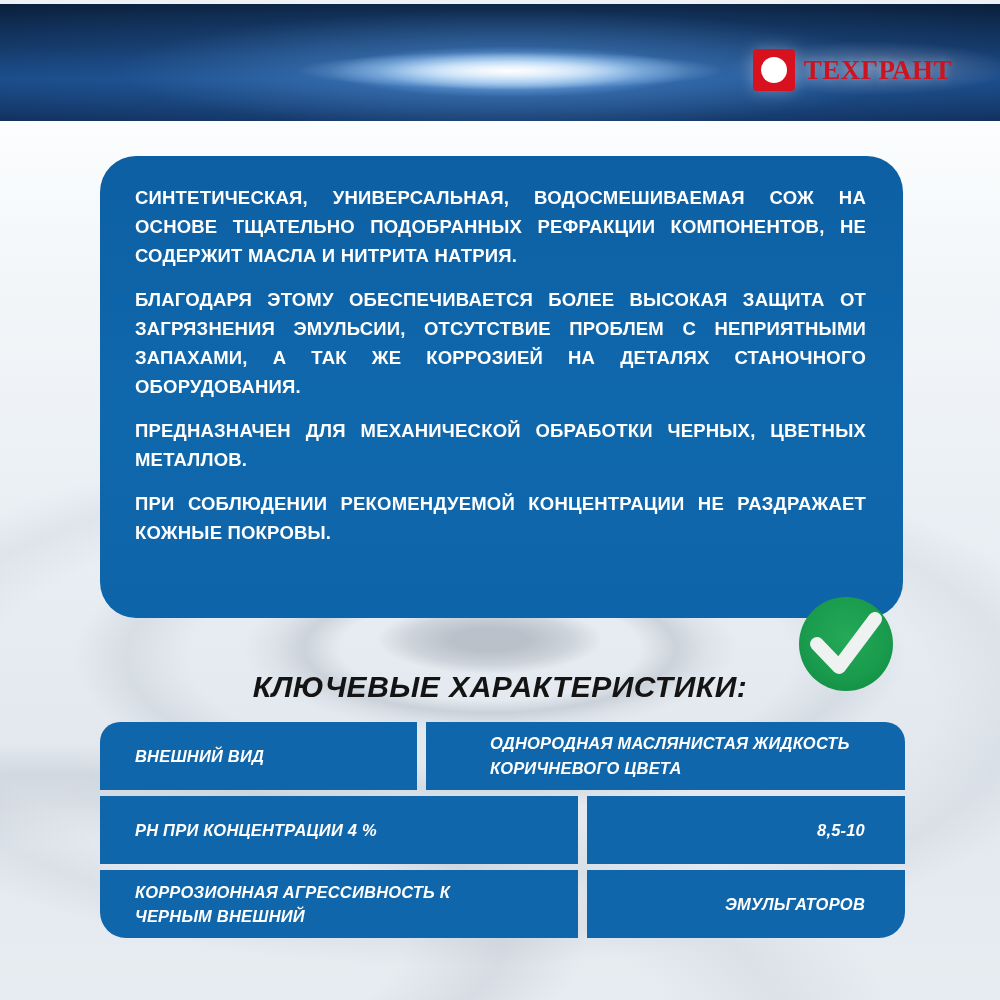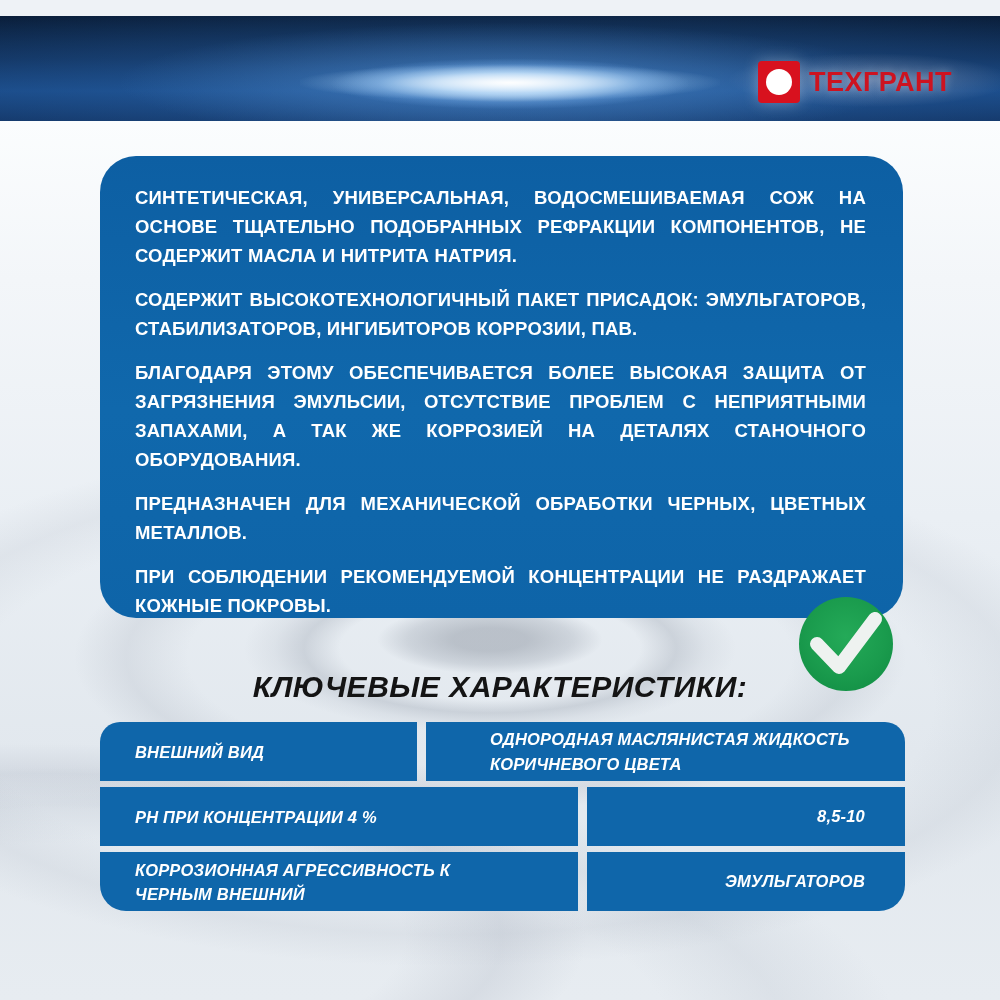--- a/index.html
+++ b/index.html
@@ -3,27 +3,28 @@
 <meta charset="utf-8">
 <style>
   html,body{margin:0;padding:0;background:#cfd6de;}
   .frame{
     position:relative; width:1000px; height:1000px; overflow:hidden;
     font-family:"Liberation Sans", sans-serif;
     background:#eef2f6;
   }
   
   .hdr{
-    position:absolute; left:0; top:16px; width:1000px; height:121px;
+    position:absolute; left:0; top:4px; width:1000px; height:121px;
     background:
       radial-gradient(ellipse 240px 34px at 51% 56%, rgba(255,255,255,.95) 0%, rgba(205,230,252,.75) 30%, rgba(120,175,235,.35) 55%, rgba(0,0,0,0) 75%),
       radial-gradient(ellipse 560px 86px at 51% 55%, rgba(90,150,215,.55) 0%, rgba(0,0,0,0) 70%),
       radial-gradient(ellipse 190px 36px at 87% 53%, rgba(255,238,238,.30) 0%, rgba(0,0,0,0) 75%),
       radial-gradient(ellipse 1100px 120px at 50% 58%, rgba(45,105,175,.60) 0%, rgba(0,0,0,0) 85%),
       linear-gradient(180deg,#071830 0%,#0d2a52 35%,#16447f 62%,#0b2248 100%);
+    font-family: Liberation Serif, serif;
   }
   .flare{
     position:absolute; left:30%; top:40%; width:42%; height:30%;
     background:radial-gradient(ellipse at center, rgba(255,255,255,.9) 0%, rgba(190,225,255,.45) 40%, rgba(0,0,0,0) 72%);
   }
   .logo{position:absolute; top:45px; right:48px; display:flex; align-items:center; gap:9px;}
   .logo-mark{
     width:42px; height:42px; background:#d8111e; border-radius:4px;
     display:flex; align-items:center; justify-content:center;
     box-shadow:0 0 16px rgba(255,255,255,.30);
@@ -66,21 +67,21 @@
 
   
   .section-title{
     position:absolute; left:0; top:549px; width:100%; margin:0;
     text-align:center; font-size:30px; font-weight:bold; font-style:italic;
     color:#141414; letter-spacing:.5px;
   }
 
   
   .char-table{position:absolute; left:100px; top:601px; width:805px;}
-  .crow{display:flex; gap:9px; margin-bottom:6px; height:59px;justify-content:center;}
+  .crow{display:flex; gap:9px; margin-bottom:6px; height:68px;justify-content:center;}
   .cell{
     background:#0f66aa; color:#ffffff; font-weight:bold; font-style:italic;
     font-size:16.5px; letter-spacing:.2px;
     display:flex; align-items:center; border-radius:0; box-sizing:border-box;
   }
   .cell-label{width:478px; padding-left:35px; padding-right:16px; line-height:24px;}
   .cell-value{flex:1; justify-content:flex-end; text-align:right; padding-right:40px;}
   .crow--r0 .cell-label{width:317px;}
   .crow--r0 .cell-value{justify-content:flex-start; text-align:left; padding-left:64px; padding-right:14px; line-height:25px;}
   .crow--r0 .cell-label{border-top-left-radius:20px;}
@@ -101,21 +102,20 @@
         <span class="logo-dot"></span>
       </span>
       <span class="logo-text">ТЕХГРАНТ</span>
     </div>
   </header>
 
   <main class="content">
 
     <section class="desc-box">
       <p>СИНТЕТИЧЕСКАЯ, УНИВЕРСАЛЬНАЯ, ВОДОСМЕШИВАЕМАЯ СОЖ НА ОСНОВЕ ТЩАТЕЛЬНО ПОДОБРАННЫХ РЕФРАКЦИИ КОМПОНЕНТОВ, НЕ СОДЕРЖИТ МАСЛА И НИТРИТА НАТРИЯ.</p>
-      <p>СОДЕРЖИТ ВЫСОКОТЕХНОЛОГИЧНЫЙ ПАКЕТ ПРИСАДОК: ЭМУЛЬГАТОРОВ, СТАБИЛИЗАТОРОВ, ИНГИБИТОРОВ КОРРОЗИИ, ПАВ.</p>
       <p>БЛАГОДАРЯ ЭТОМУ ОБЕСПЕЧИВАЕТСЯ БОЛЕЕ ВЫСОКАЯ ЗАЩИТА ОТ ЗАГРЯЗНЕНИЯ ЭМУЛЬСИИ, ОТСУТСТВИЕ ПРОБЛЕМ С НЕПРИЯТНЫМИ ЗАПАХАМИ, А ТАК ЖЕ КОРРОЗИЕЙ НА ДЕТАЛЯХ СТАНОЧНОГО ОБОРУДОВАНИЯ.</p>
       <p>ПРЕДНАЗНАЧЕН ДЛЯ МЕХАНИЧЕСКОЙ ОБРАБОТКИ ЧЕРНЫХ, ЦВЕТНЫХ МЕТАЛЛОВ.</p>
       <p>ПРИ СОБЛЮДЕНИИ РЕКОМЕНДУЕМОЙ КОНЦЕНТРАЦИИ НЕ РАЗДРАЖАЕТ КОЖНЫЕ ПОКРОВЫ.</p>
     </section>
 
     <div class="check-badge">
       <svg width="94" height="94" viewBox="0 0 94 94">
         <polyline points="18,47 40,70 76,22" fill="none" stroke="#eef2f0" stroke-width="14" stroke-linecap="round" stroke-linejoin="round"></polyline>
       </svg>
     </div>

